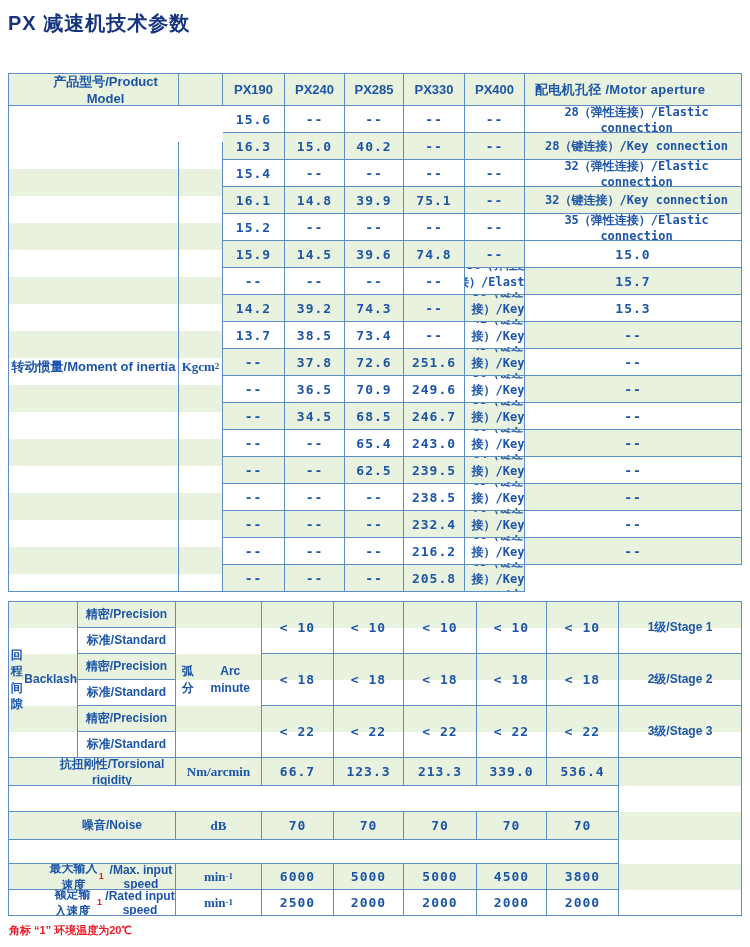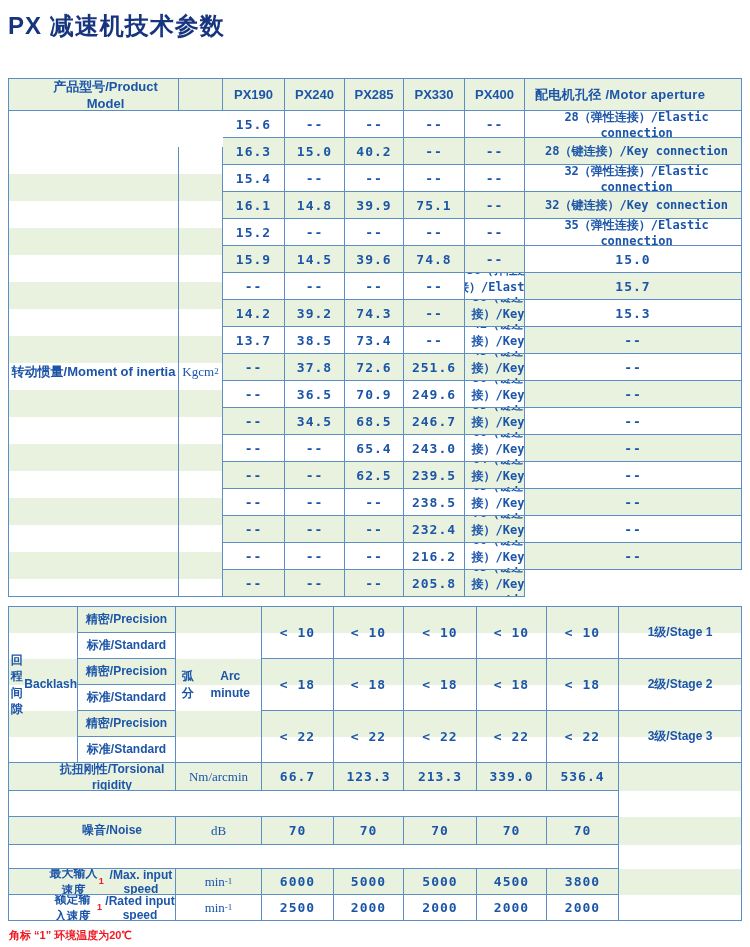--- a/index.html
+++ b/index.html
@@ -5,40 +5,40 @@
 :root{
   --text-blue:#1c55a8;
   --border-blue:#5b8ec4;
   --stripe-green:#e9f2df;
   --title-navy:#17357f;
   --footnote-red:#ee1b24;
 }
 *{margin:0;padding:0;box-sizing:border-box;}
 body{width:750px;height:947px;background:#ffffff;font-family:"Liberation Sans",sans-serif;overflow:hidden;}
 .page{padding:10px 8px 0 8px;}
-.title{font-size:24px;font-weight:bold;color:var(--title-navy);letter-spacing:1px;margin-bottom:36px;}
+.title{font-size:20px;font-weight:bold;color:var(--title-navy);letter-spacing:1px;margin-bottom:36px;}
 .grid{display:grid;border-top:1px solid var(--border-blue);border-left:1px solid var(--border-blue);color:var(--text-blue);width:734px;}
 .grid .cell{border-right:1px solid var(--border-blue);border-bottom:1px solid var(--border-blue);display:flex;align-items:center;justify-content:center;text-align:center;overflow:hidden;}
 
 .t1{grid-template-columns:170px 44px 62px 60px 59px 61px 60px 1fr;grid-template-rows:32px repeat(18,27px);}
 .hd{background:var(--stripe-green);font-weight:bold;font-size:13px;}
 .hd.left{justify-content:flex-start;padding-left:24px;}
 .hd.ap{justify-content:flex-start;padding-left:10px;letter-spacing:.3px;}
 .span18{grid-row:2 / span 18;background:repeating-linear-gradient(to bottom,#ffffff 0 27px,var(--stripe-green) 27px 54px);font-weight:bold;font-size:13px;margin-top:36px;}
 .c1{grid-column:1;}.c2{grid-column:2;}.c3{grid-column:3;}
 .num{font-family:"DejaVu Sans Mono","Liberation Mono",monospace;font-weight:bold;font-size:13px;letter-spacing:1px;}
 .aperture{justify-content:flex-start;padding-left:7px;font-family:"DejaVu Sans Mono","Liberation Mono",monospace;font-weight:bold;font-size:12px;text-align:left;letter-spacing:0;}
 .g{background:var(--stripe-green);}
 
 .t2{margin-top:9px;grid-template-columns:69px 98px 86px 72px 70px 73px 70px 72px 1fr;grid-template-rows:26px 26px 26px 26px 26px 26px 28px 26px 28px 24px 26px 26px;}
 .lbl{font-weight:bold;font-size:12px;}
 .two-line{flex-direction:row;line-height:1.35;}
 .stripe6{grid-row:1 / span 6;background:repeating-linear-gradient(to bottom,var(--stripe-green) 0 26px,#ffffff 26px 52px);}
 .pair{grid-row:span 2;background:linear-gradient(to bottom,var(--stripe-green) 0 26px,#ffffff 26px);}
-.unit{font-family:"Liberation Serif","DejaVu Serif",serif;font-weight:normal;font-size:13px;}
+.unit{font-family:"Liberation Serif","DejaVu Serif",serif;font-weight:bold;font-size:13px;}
 .span8{grid-column:1 / span 8;}
 .span2c{grid-column:span 2;padding-left:40px;}
 .tallright{grid-column:9;grid-row:7 / span 6;background:linear-gradient(to bottom,var(--stripe-green) 0 28px,#ffffff 28px 54px,var(--stripe-green) 54px 82px,#ffffff 82px 106px,var(--stripe-green) 106px 132px,#ffffff 132px);}
 sup{font-size:9px;line-height:1;}
 sup.red{color:var(--footnote-red);margin:0 1px;}
 .en{margin-left:2px;}
 .footnotes{margin-top:7px;color:var(--footnote-red);padding-left:1px;}
 .fn-cn{font-size:11px;font-weight:bold;margin-bottom:3px;}
 </style>
 </head>

